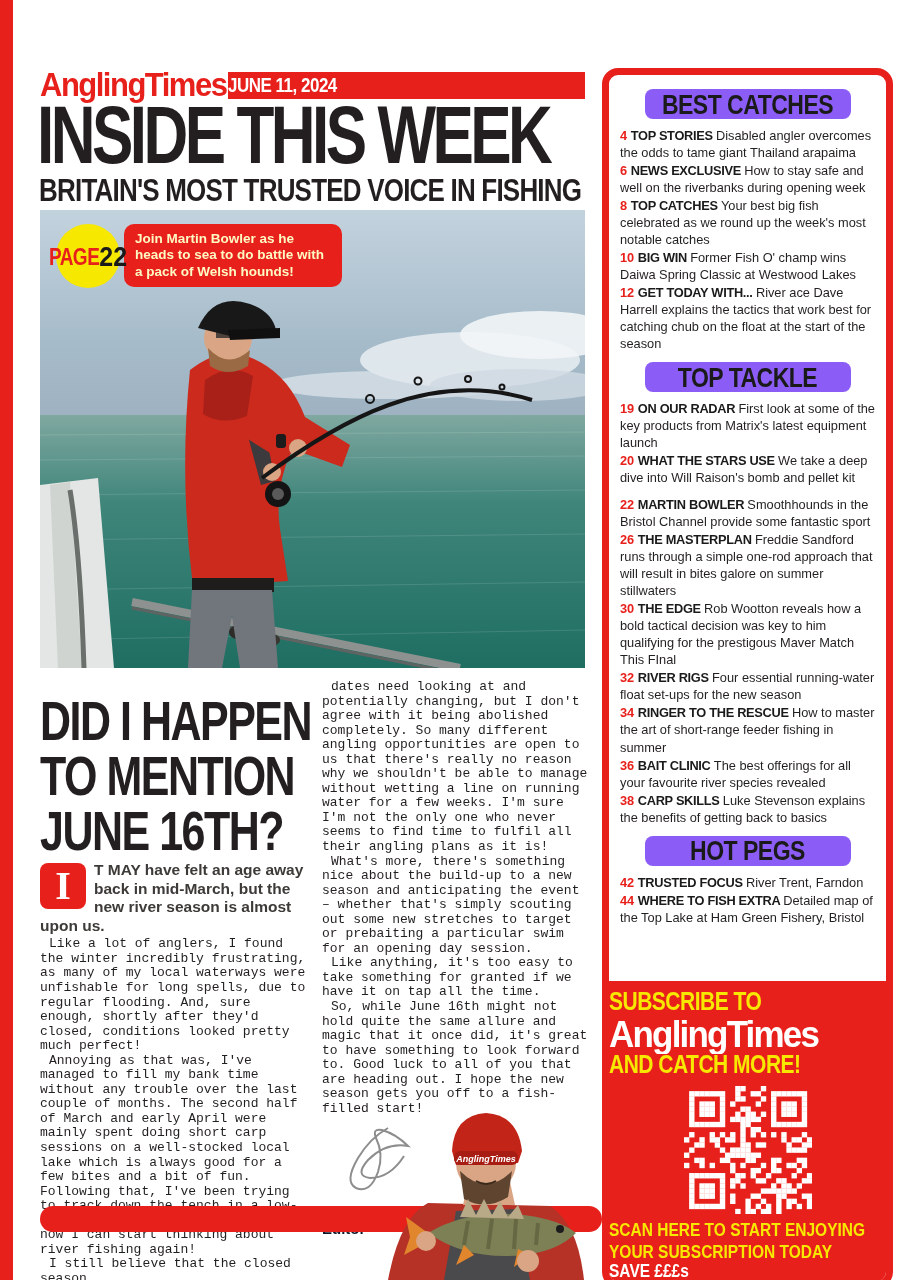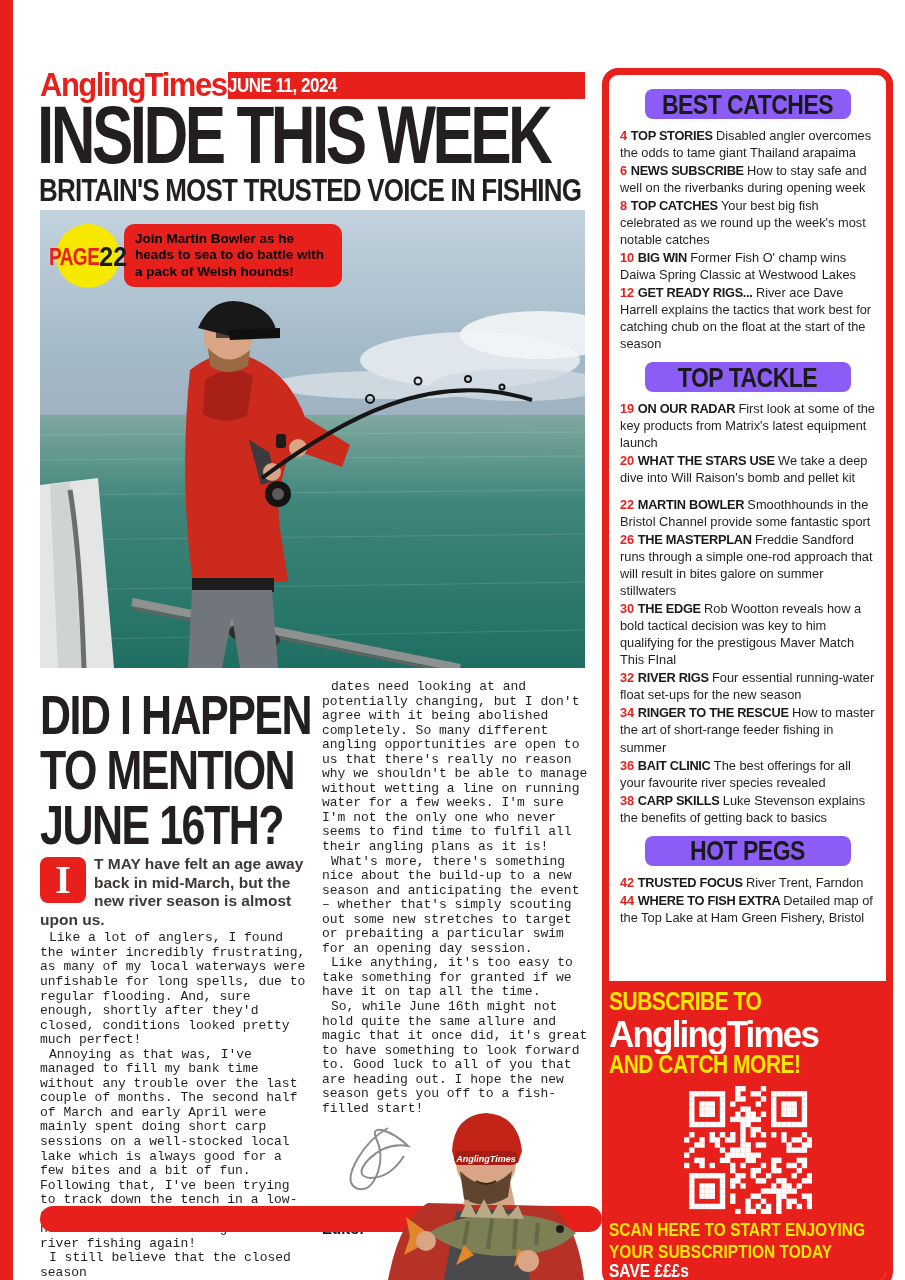--- a/index.html
+++ b/index.html
@@ -24,26 +24,26 @@
   
   .hero{position:absolute;left:40px;top:210px;width:545px;height:458px;margin:0;overflow:hidden;}
   .badge{position:absolute;left:16px;top:14px;display:flex;align-items:flex-start;z-index:5;}
   .badge-circle{width:64px;height:64px;border-radius:50%;background:#f7e800;flex:none;
                 display:flex;flex-direction:row;align-items:center;justify-content:center;z-index:2;}
   .badge-circle .pg{color:#e8201b;font-weight:bold;font-size:19px;letter-spacing:-0.5px;
                     transform:scaleY(1.25);line-height:1;}
   .badge-circle .num{color:#1a1a1a;font-weight:bold;font-size:25px;line-height:1;margin-top:1px;
                      transform:scaleY(1.1);}
   .badge-caption{background:#e8201b;border-radius:10px;margin-left:4px;padding:7px 11px;width:196px;
-                 color:#000000;font-weight:bold;font-size:13.5px;line-height:1.22;}
+                 color:#fef9c3;font-weight:bold;font-size:13.5px;line-height:1.22;}
 
   
   .article{position:absolute;left:40px;top:680px;width:547px;display:flex;gap:16px;}
   .col{width:266px;flex:none;}
-  .headline{line-height:1.0;margin:8px 0 14px 0;}
+  .headline{line-height:1.0;margin:14px 0 14px 0;}
   .headline span{display:block;font-weight:bold;font-size:43px;letter-spacing:-1.5px;color:#231f20;
                  transform:scaleY(1.28);transform-origin:left top;margin-bottom:12px;white-space:nowrap;}
   .intro{font-weight:bold;font-size:15.5px;line-height:1.2;color:#3d3a38;margin:0 0 2px 0;}
   .dropcap{float:left;width:46px;height:46px;background:#e8201b;border-radius:8px;margin:2px 8px 2px 0;
            color:#fff;font-family:"Liberation Serif",serif;font-weight:bold;font-size:40px;
            display:flex;align-items:center;justify-content:center;}
   .body-copy p{font-family:Liberation Mono, monospace;font-size:13px;line-height:1.12;margin:0;
                text-indent:9px;color:#221f1f;}
   .body-copy p:first-child{text-indent:9px;}
   .signature-block{margin-top:6px;position:relative;height:130px;}
@@ -236,24 +236,24 @@
 
   <div class="bottom-bar"></div>
 
   <aside class="sidebar">
     <div class="toc">
         <section>
           <div class="sec-head">
             <span>BEST CATCHES</span>
           </div>
           <p class="entry"><span class="num">4 </span><span class="ttl">TOP STORIES </span><span class="desc">Disabled angler overcomes the odds to tame giant Thailand arapaima</span></p>
-          <p class="entry"><span class="num">6 </span><span class="ttl">NEWS SUBSCRIBE </span><span class="desc">How to stay safe and well on the riverbanks during opening week</span></p>
+          <p class="entry"><span class="num">6 </span><span class="ttl">NEWS EXCLUSIVE </span><span class="desc">How to stay safe and well on the riverbanks during opening week</span></p>
           <p class="entry"><span class="num">8 </span><span class="ttl">TOP CATCHES </span><span class="desc">Your best big fish celebrated as we round up the week's most notable catches</span></p>
           <p class="entry"><span class="num">10 </span><span class="ttl">BIG WIN </span><span class="desc">Former Fish O' champ wins Daiwa Spring Classic at Westwood Lakes</span></p>
-          <p class="entry"><span class="num">12 </span><span class="ttl">GET READY RIGS... </span><span class="desc">River ace Dave Harrell explains the tactics that work best for catching chub on the float at the start of the season</span></p>
+          <p class="entry"><span class="num">12 </span><span class="ttl">GET TODAY WITH... </span><span class="desc">River ace Dave Harrell explains the tactics that work best for catching chub on the float at the start of the season</span></p>
         </section>
         <section>
           <div class="sec-head">
             <span>TOP TACKLE</span>
           </div>
           <p class="entry"><span class="num">19 </span><span class="ttl">ON OUR RADAR </span><span class="desc">First look at some of the key products from Matrix's latest equipment launch</span></p>
           <p class="entry"><span class="num">20 </span><span class="ttl">WHAT THE STARS USE </span><span class="desc">We take a deep dive into Will Raison's bomb and pellet kit</span></p>
         </section>
         <section>
           <p class="entry"><span class="num">22 </span><span class="ttl">MARTIN BOWLER </span><span class="desc">Smoothhounds in the Bristol Channel provide some fantastic sport</span></p>

